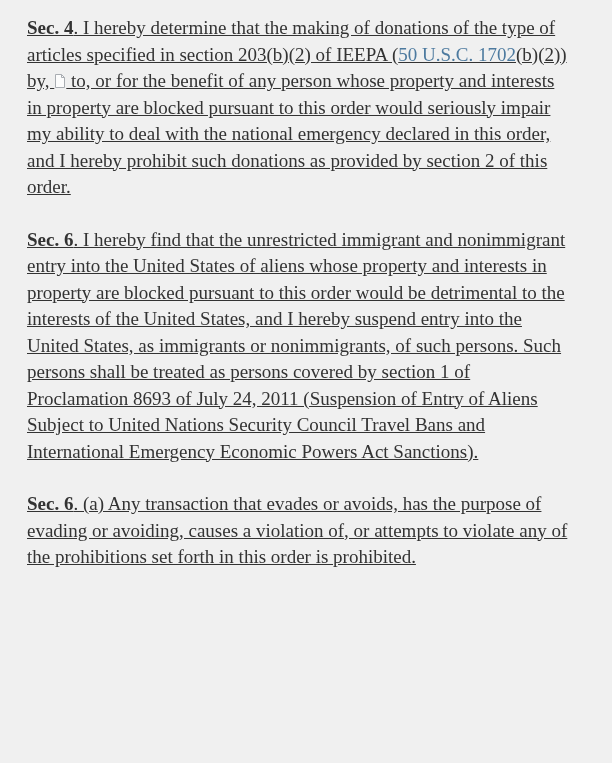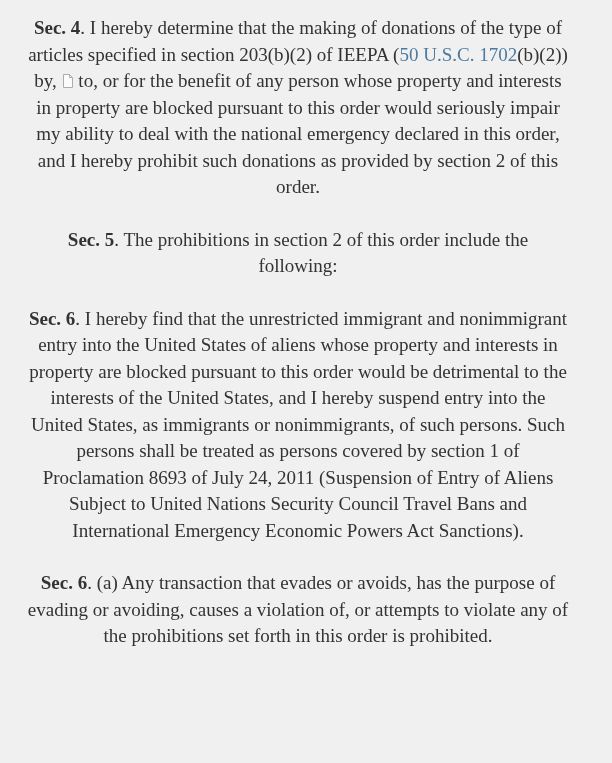--- a/index.html
+++ b/index.html
@@ -12,21 +12,22 @@
     font-family: "Liberation Serif", "DejaVu Serif", serif;
     font-size: 19px;
     line-height: 26.5px;
     box-sizing: border-box;
   }
   .doc {
     padding: 15px 27px 0 27px;
   }
   p.para {
     margin: 0 16px 26px 0;
-    text-align: center;
+    text-align: left;
+    text-decoration: underline;
   }
   p.para strong {
     font-weight: bold;
   }
   a.citation {
     color: #4d7a9f;
     text-decoration: none;
     cursor: pointer;
   }
   .tofu {
@@ -40,17 +41,16 @@
 </style>
 </head>
 <body>
 
 <main class="doc">
   <div id="paragraphs">
       <p class="para"><strong>Sec. 4</strong><span>. I hereby determine that the making of donations of the type of articles specified in section 203(b)(2) of IEEPA (</span><a href="#" class="citation">50 U.S.C. 1702</a><span>(b)(2)) by, </span><span class="tofu"><svg width="12" height="16" viewBox="0 0 12 16">
             <path d="M1.5 1.5 H7.5 L10.5 4.5 V14.5 H1.5 Z" fill="#fcfcfc" stroke="#a9adb2" stroke-width="1"></path>
             <path d="M7.5 1.5 V4.5 H10.5" fill="none" stroke="#a9adb2" stroke-width="1"></path>
           </svg></span><span> to, or for the benefit of any person whose property and interests in property are blocked pursuant to this order would seriously impair my ability to deal with the national emergency declared in this order, and I hereby prohibit such donations as provided by section 2 of this order.</span></p>
-      <p class="para"><strong>Sec. 5</strong><span>. The prohibitions in section 2 of this order include the following:</span></p>
       <p class="para"><strong>Sec. 6</strong><span>. I hereby find that the unrestricted immigrant and nonimmigrant entry into the United States of aliens whose property and interests in property are blocked pursuant to this order would be detrimental to the interests of the United States, and I hereby suspend entry into the United States, as immigrants or nonimmigrants, of such persons. Such persons shall be treated as persons covered by section 1 of Proclamation 8693 of July 24, 2011 (Suspension of Entry of Aliens Subject to United Nations Security Council Travel Bans and International Emergency Economic Powers Act Sanctions).</span></p>
       <p class="para"><strong>Sec. 6</strong><span>. (a) Any transaction that evades or avoids, has the purpose of evading or avoiding, causes a violation of, or attempts to violate any of the prohibitions set forth in this order is prohibited.</span></p>
     </div>
 </main>
 
 </body></html>

